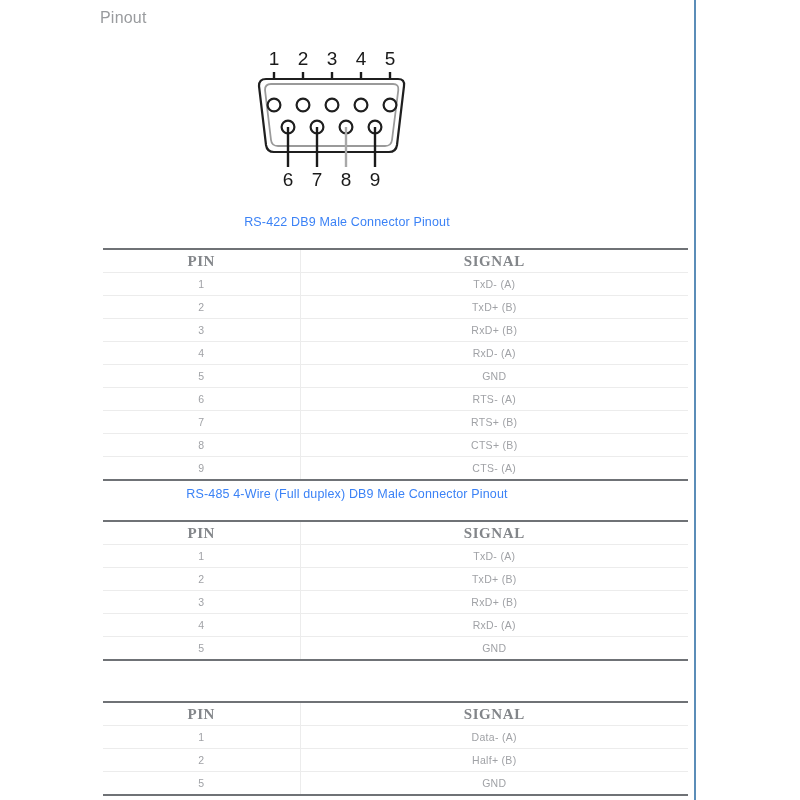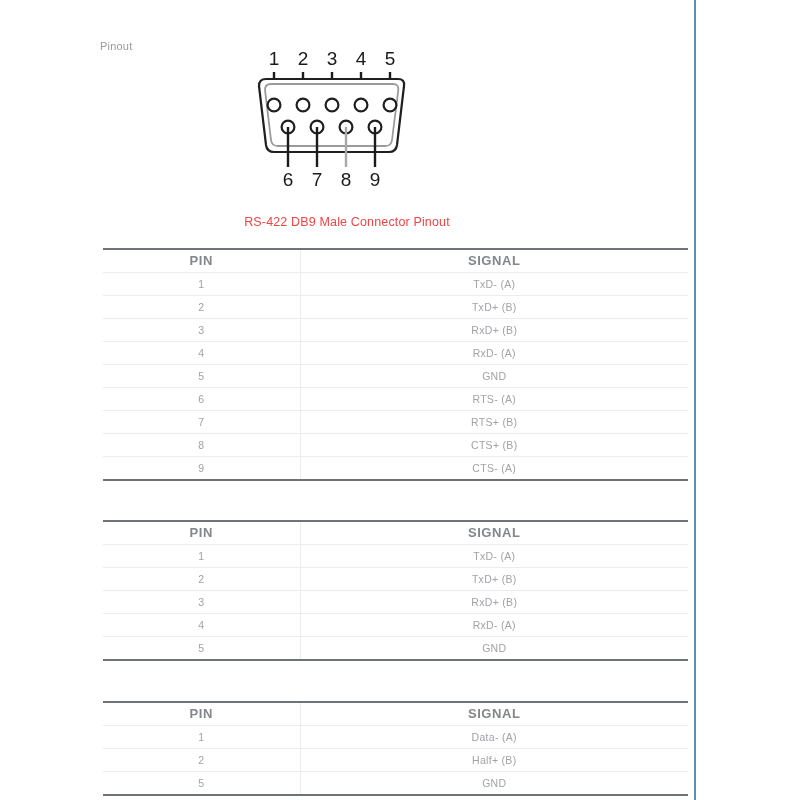--- a/index.html
+++ b/index.html
@@ -31,24 +31,23 @@
     left: 0;
     top: 0;
     width: 694px;
     height: 800px;
   }
 
   .section-title {
     position: absolute;
     left: 100px;
     top: 9px;
-    font-size: 11px;
+    font-size: 16px;
     color: #999b9e;
     letter-spacing: .2px;
-    margin-top: 31px;
   }
 
   
   .diagram-wrap {
     position: absolute;
     left: 0;
     top: 34px;
     width: 694px;
     height: 170px;
   }
@@ -62,21 +61,21 @@
   }
   .diagram svg { display: block; }
 
   
   .caption {
     position: absolute;
     width: 694px;
     left: 0;
     text-align: center;
     font-size: 12.5px;
-    color: #ef4444;
+    color: #3b82f6;
     letter-spacing: .15px;
   }
   .cap1 { top: 215px; }
   .cap2 { top: 487px; }
   .cap3 { top: 670px; }
 
   
   table.pinout {
     position: absolute;
     left: 103px;
@@ -98,22 +97,23 @@
     border-bottom: 1px solid #ececec;
     border-right: 1px solid #ececec;
     padding: 0;
     height: 22px;
     line-height: 22px;
     letter-spacing: .3px;
   }
   table.pinout th {
     font-weight: bold;
     color: #83868a;
-    font-size: 13px;
+    font-size: 15px;
     letter-spacing: .6px;
+    font-family: Liberation Serif, serif;
   }
   table.pinout th:last-child,
   table.pinout td:last-child { border-right: none; }
   table.pinout tr:last-child td { border-bottom: none; }
 
   .t1 { top: 248px; }
   .t2 { top: 520px; }
   .t3 { top: 701px; }
 </style>
 </head>
@@ -224,20 +224,21 @@
           <td>8</td>
           <td>CTS+ (B)</td>
         </tr>
       <tr>
           <td>9</td>
           <td>CTS- (A)</td>
         </tr>
     </tbody>
   </table>
 
+  <div class="caption cap2">RS-485 4-Wire (Full duplex) DB9 Male Connector Pinout</div>
 
   <table class="pinout t2">
     <colgroup>
         <col class="c-pin">
         <col class="c-signal">
       </colgroup>
     <thead>
       <tr>
         <th>PIN</th>
         <th>SIGNAL</th>

